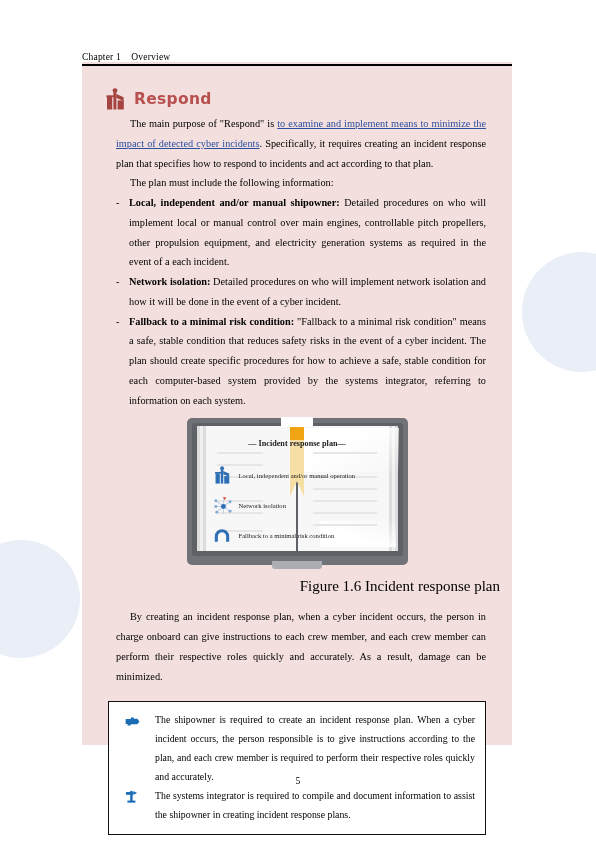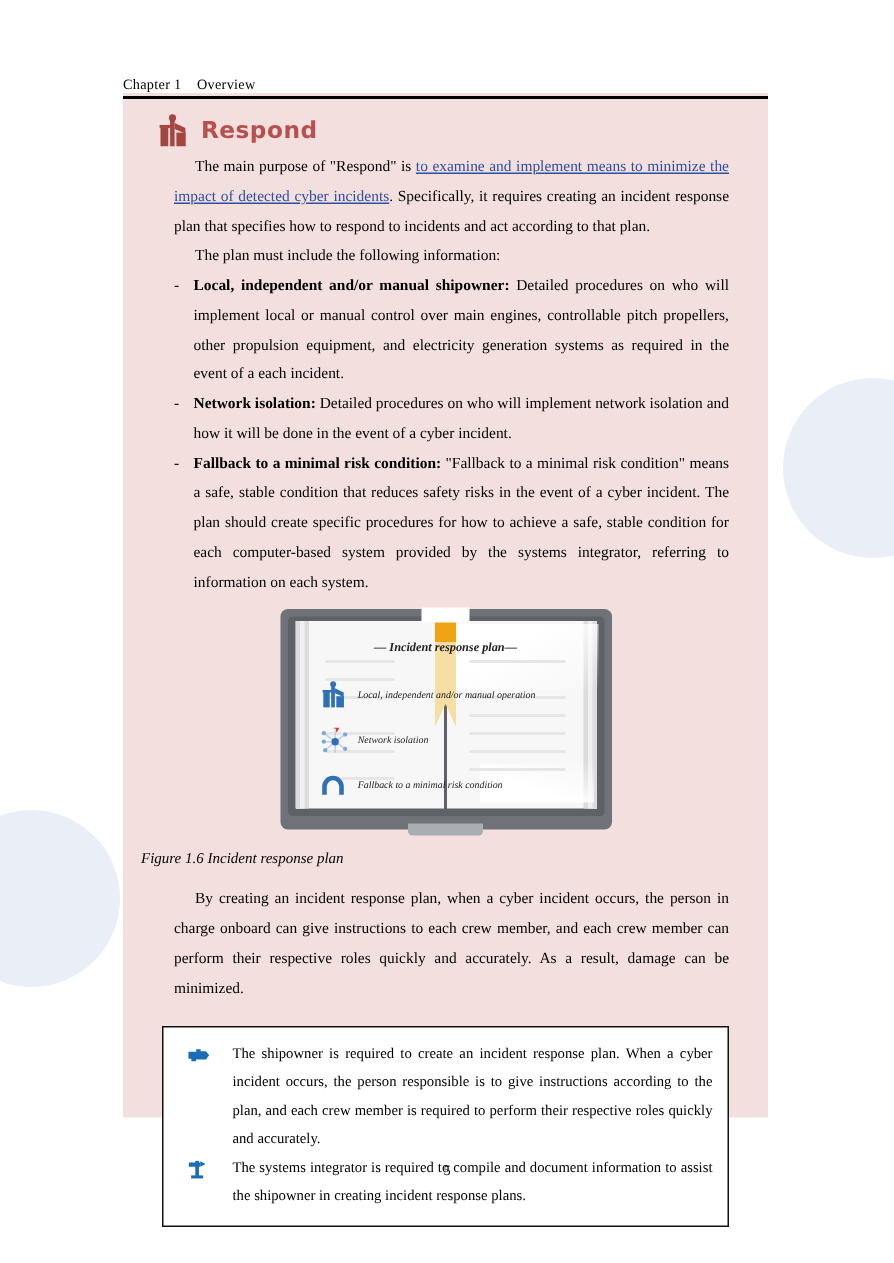--- a/index.html
+++ b/index.html
@@ -72,20 +72,21 @@
     padding: 0 12px;
     z-index: 2;
   }
 
   
   .section-head {
     display: flex;
     align-items: center;
     gap: 9px;
     padding: 14px 0 4px 12px;
+    margin-top: 12px;
   }
   .section-head .head-title {
     color: #b7504e;
     font-family: "DejaVu Sans", sans-serif;
     font-size: 15.5px;
     font-weight: bold;
     letter-spacing: 0.3px;
   }
   .person-icon-red { display:block; }
 
@@ -123,21 +124,20 @@
   .bitem .btext {
     flex: 1 1 auto;
     text-align: justify;
   }
   .bitem b { font-weight: bold; }
 
   
   .figure-wrap {
     text-align: center;
     padding-top: 8px;
-    font-style: italic;
   }
   .book {
     position: relative;
     display: inline-block;
     width: 221px;
     height: 147px;
   }
   .book-frame {
     position: absolute;
     inset: 0;
@@ -244,22 +244,22 @@
     font-family: "Liberation Serif", serif;
   }
   .ruled {
     position: absolute;
     z-index: 2;
     height: 2px;
     background: #e6e6e6;
   }
 
   .fig-caption {
-    text-align: left;
-    font-size: 10px;
+    text-align: right;
+    font-size: 15px;
     padding-top: 9px;
   }
 
   
   .wtd-box {
     margin: 14px 14px 0 14px;
     border: 1.4px solid #111;
     background: #ffffff;
     padding: 8px 10px 10px 10px;
   }

